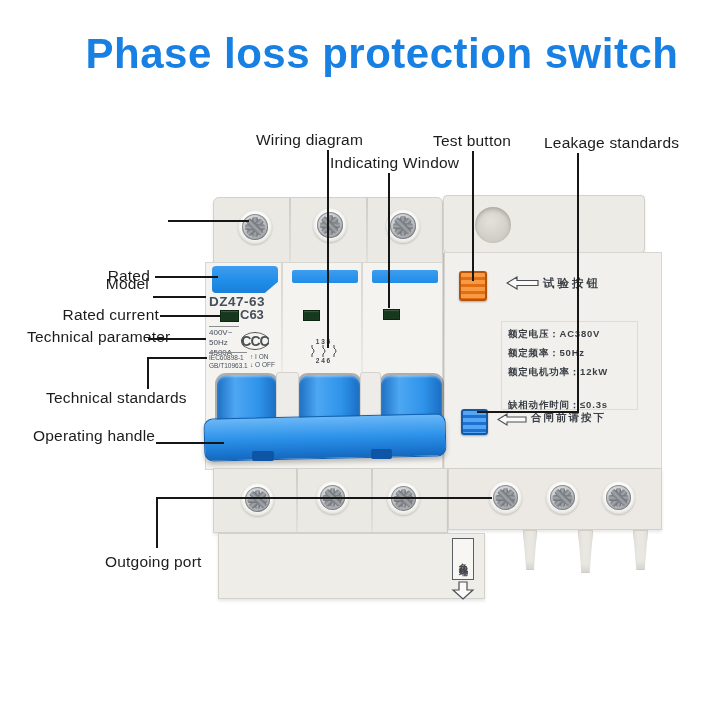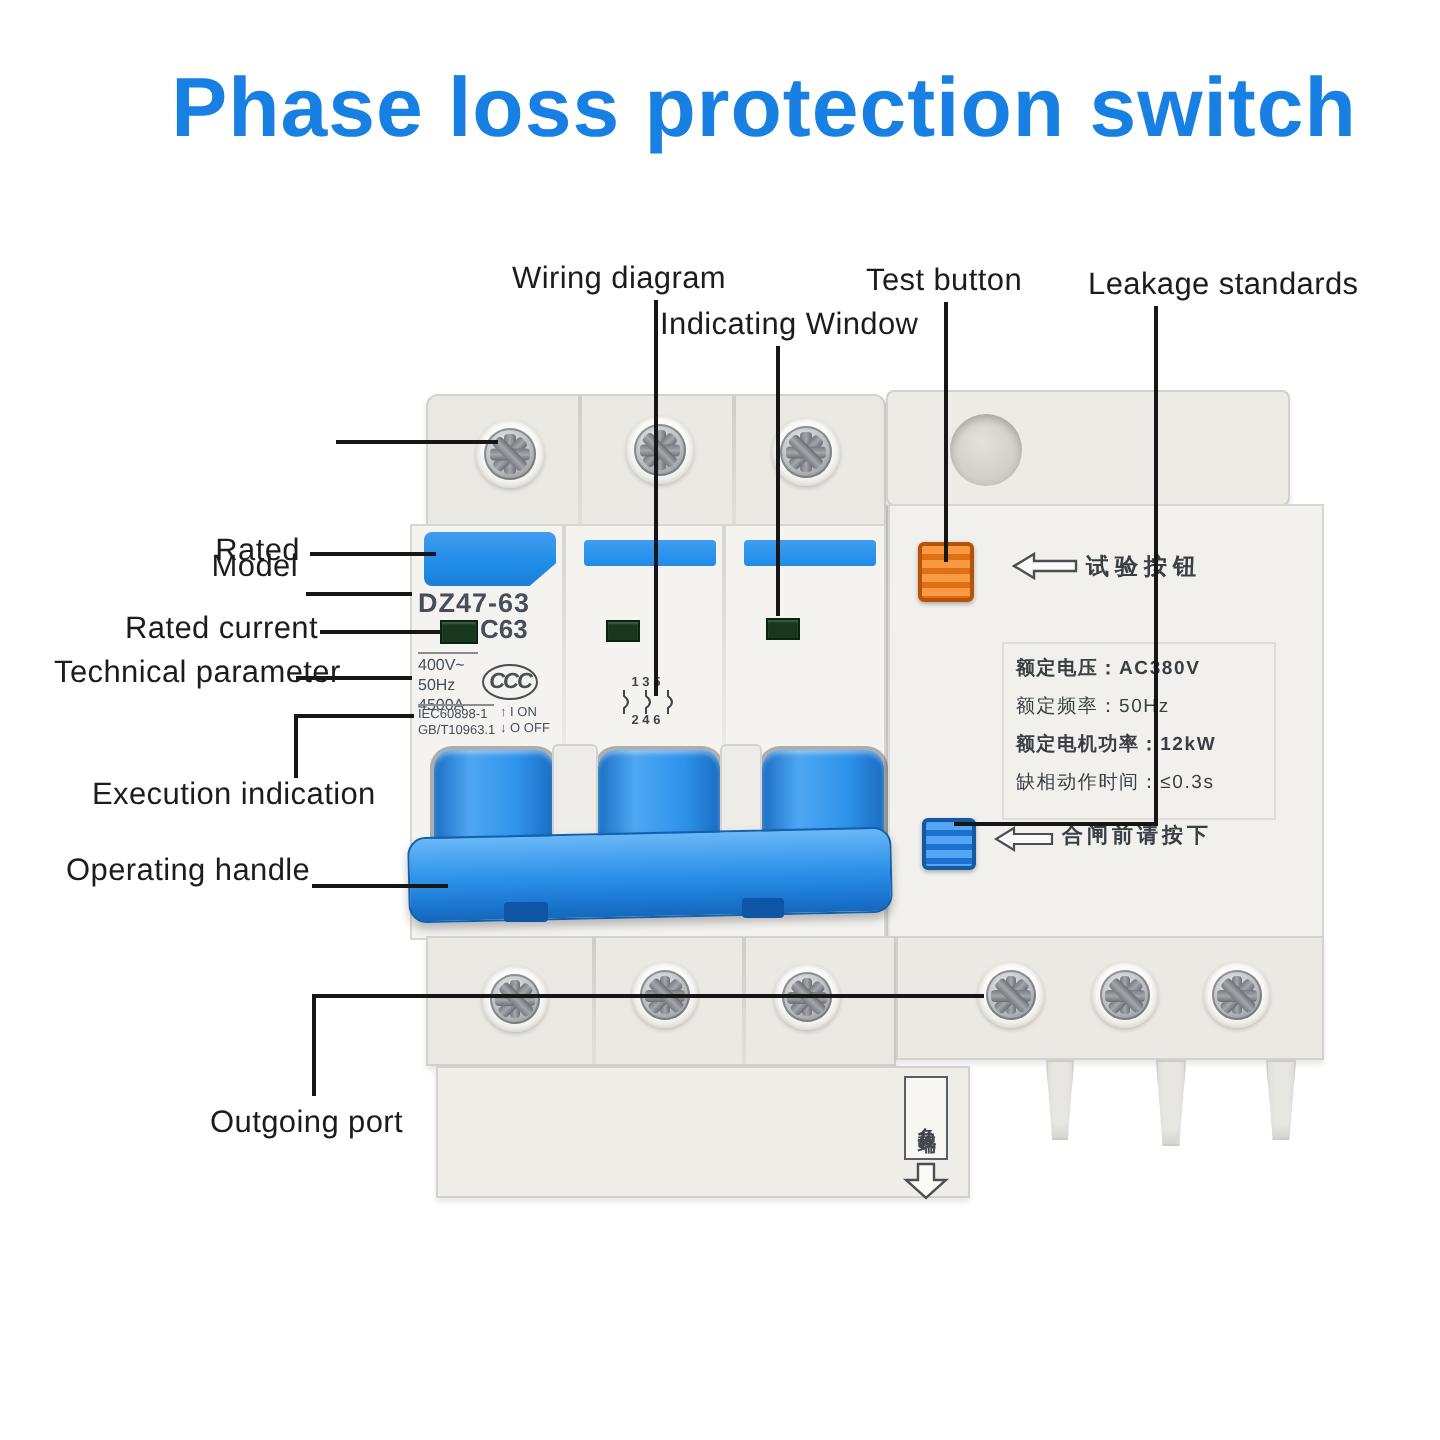--- a/index.html
+++ b/index.html
@@ -127,21 +127,21 @@
   <div class="dev-txt" style="left:209px;top:294px;font-size:13.5px;font-weight:700;letter-spacing:.5px;">DZ47-63</div>
   <div class="greenwin" style="left:220px;top:310px;width:17px;height:10px;"></div>
   <div class="dev-txt" style="left:240px;top:307px;font-size:13px;font-weight:700;">C63</div>
 
   <div class="dev-txt tiny bt" style="left:209px;top:326px;font-size:8px;width:30px;">
     <div>400V~</div>
     <div>50Hz</div>
     <div>4500A</div>
   </div>
   <div class="abs" style="left:241px;top:332px;width:26px;height:16px;border:1.5px solid #4a4f54;border-radius:50%;
-       display:flex;align-items:center;justify-content:center;font-size:11px;font-weight:700;font-style:italic;color:#4a4f54;letter-spacing:-1px;">CCC</div>
+       display:flex;align-items:center;justify-content:center;font-size:14px;font-weight:700;color:#4a4f54;letter-spacing:-1px;">CCC</div>
   <div class="dev-txt tiny bt" style="left:209px;top:352px;width:38px;">
     <div>IEC60898-1</div>
     <div>GB/T10963.1</div>
   </div>
   <div class="dev-txt tiny" style="left:250px;top:353px;">
     <div>↑ I ON</div>
     <div>↓ O OFF</div>
   </div>
 
   <div class="strip" style="left:292px;top:270px;width:66px;height:13px;"></div>
@@ -163,23 +163,23 @@
 
   <div class="pushbtn btn-orange" style="left:459px;top:271px;width:28px;height:30px;"></div>
   <svg class="abs" style="left:506px;top:276px;" width="33" height="14" viewBox="0 0 33 14">
     <polygon points="32,4.5 11,4.5 11,1 1,7 11,13 11,9.5 32,9.5" fill="#fbfaf8" stroke="#4a4f54" stroke-width="1.2"></polygon>
   </svg>
   <div class="cn" style="left:543px;top:276px;font-size:11.5px;letter-spacing:3px;">试验按钮</div>
 
 
   <div class="abs" style="left:501px;top:321px;width:135px;height:87px;border:1px solid #dedcd6;"></div>
   <div class="cn" style="left:508px;top:328px;font-size:9.5px;letter-spacing:.8px;font-weight:600;">额定电压：AC380V</div>
-  <div class="cn" style="left:508px;top:347px;font-size:9.5px;letter-spacing:.8px;font-weight:400;text-align:right;">额定频率：50Hz</div>
+  <div class="cn" style="left:508px;top:347px;font-size:9.5px;letter-spacing:.8px;font-weight:700;text-align:right;">额定频率：50Hz</div>
   <div class="cn" style="left:508px;top:366px;font-size:9.5px;letter-spacing:.8px;font-weight:600;">额定电机功率：12kW</div>
-  <div class="cn" style="left:508px;top:385px;font-size:9.5px;letter-spacing:.8px;font-weight:400;">缺相动作时间：≤0.3s</div>
+  <div class="cn" style="left:508px;top:399px;font-size:9.5px;letter-spacing:.8px;font-weight:700;">缺相动作时间：≤0.3s</div>
 
   <div class="pushbtn btn-blue" style="left:461px;top:409px;width:27px;height:26px;"></div>
   <svg class="abs" style="left:497px;top:413px;" width="30" height="13" viewBox="0 0 30 13">
     <polygon points="29,4 10,4 10,1 1,6.5 10,12 10,9 29,9" fill="#fbfaf8" stroke="#4a4f54" stroke-width="1.1"></polygon>
   </svg>
   <div class="cn" style="left:531px;top:411px;font-size:10.5px;letter-spacing:2px;">合闸前请按下</div>
 
   <div class="stem" style="left:217px;top:375px;width:60px;height:50px;"></div>
   <div class="stem" style="left:299px;top:375px;width:61px;height:50px;"></div>
   <div class="stem" style="left:381px;top:375px;width:61px;height:50px;"></div>
@@ -273,17 +273,17 @@
 
   <div class="lbl" style="left:256px;top:131px;">Wiring diagram</div>
   <div class="lbl" style="left:330px;top:154px;">Indicating Window</div>
   <div class="lbl" style="left:433px;top:132px;">Test button</div>
   <div class="lbl" style="left:544px;top:134px;">Leakage standards</div>
 
   <div class="lbl r" style="left:38px;top:267px;width:112px;">Rated</div>
   <div class="lbl r" style="left:38px;top:275px;width:111px;">Model</div>
   <div class="lbl r" style="left:38px;top:306px;width:121px;">Rated current</div>
   <div class="lbl r" style="left:27px;top:328px;width:137px;">Technical parameter</div>
-  <div class="lbl" style="left:46px;top:389px;">Execution indication</div>
+  <div class="lbl" style="left:46px;top:389px;">Technical standards</div>
   <div class="lbl" style="left:33px;top:427px;">Operating handle</div>
   <div class="lbl" style="left:105px;top:553px;">Outgoing port</div>
 
 </div>
 
 </body></html>

